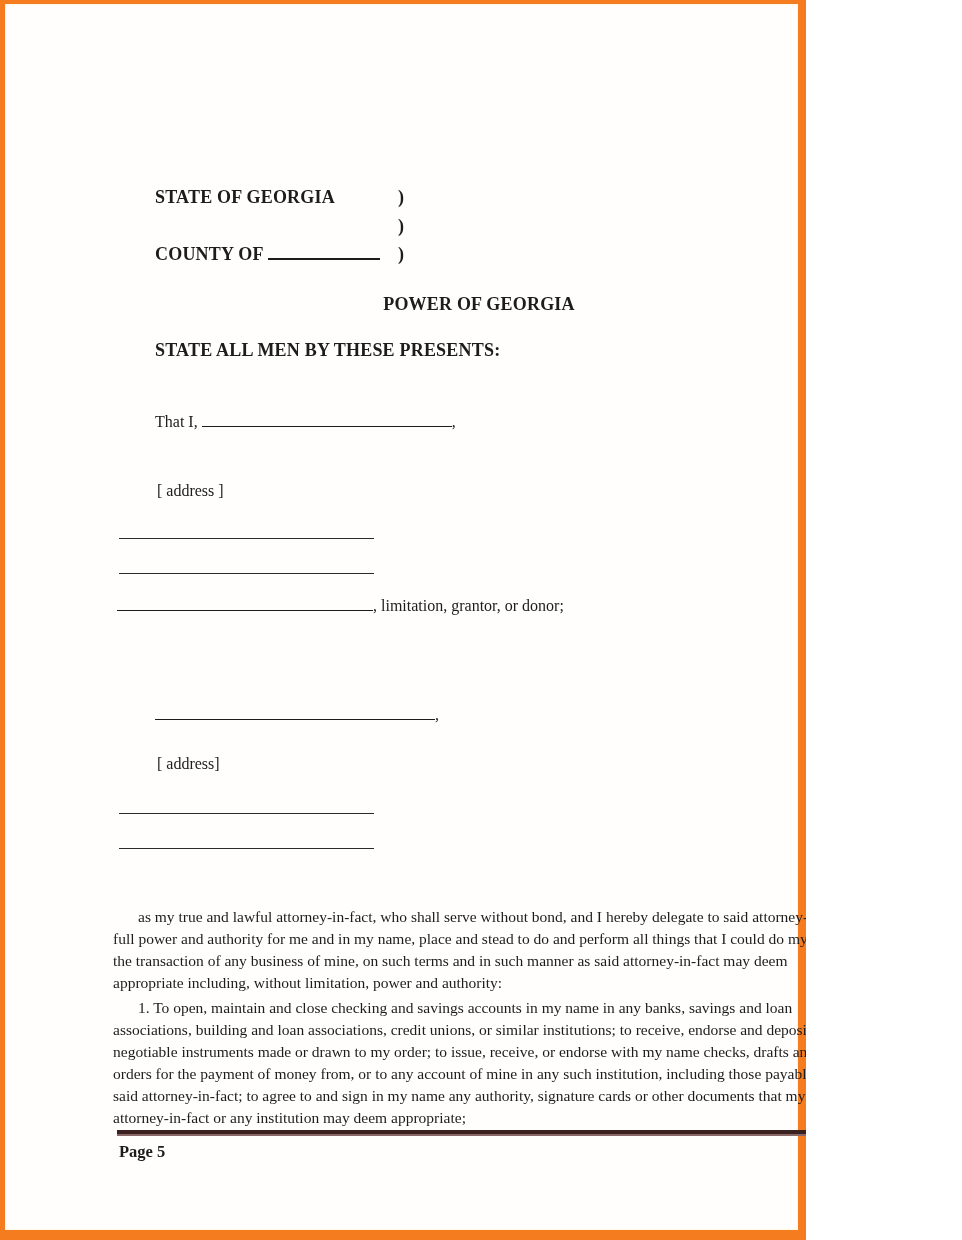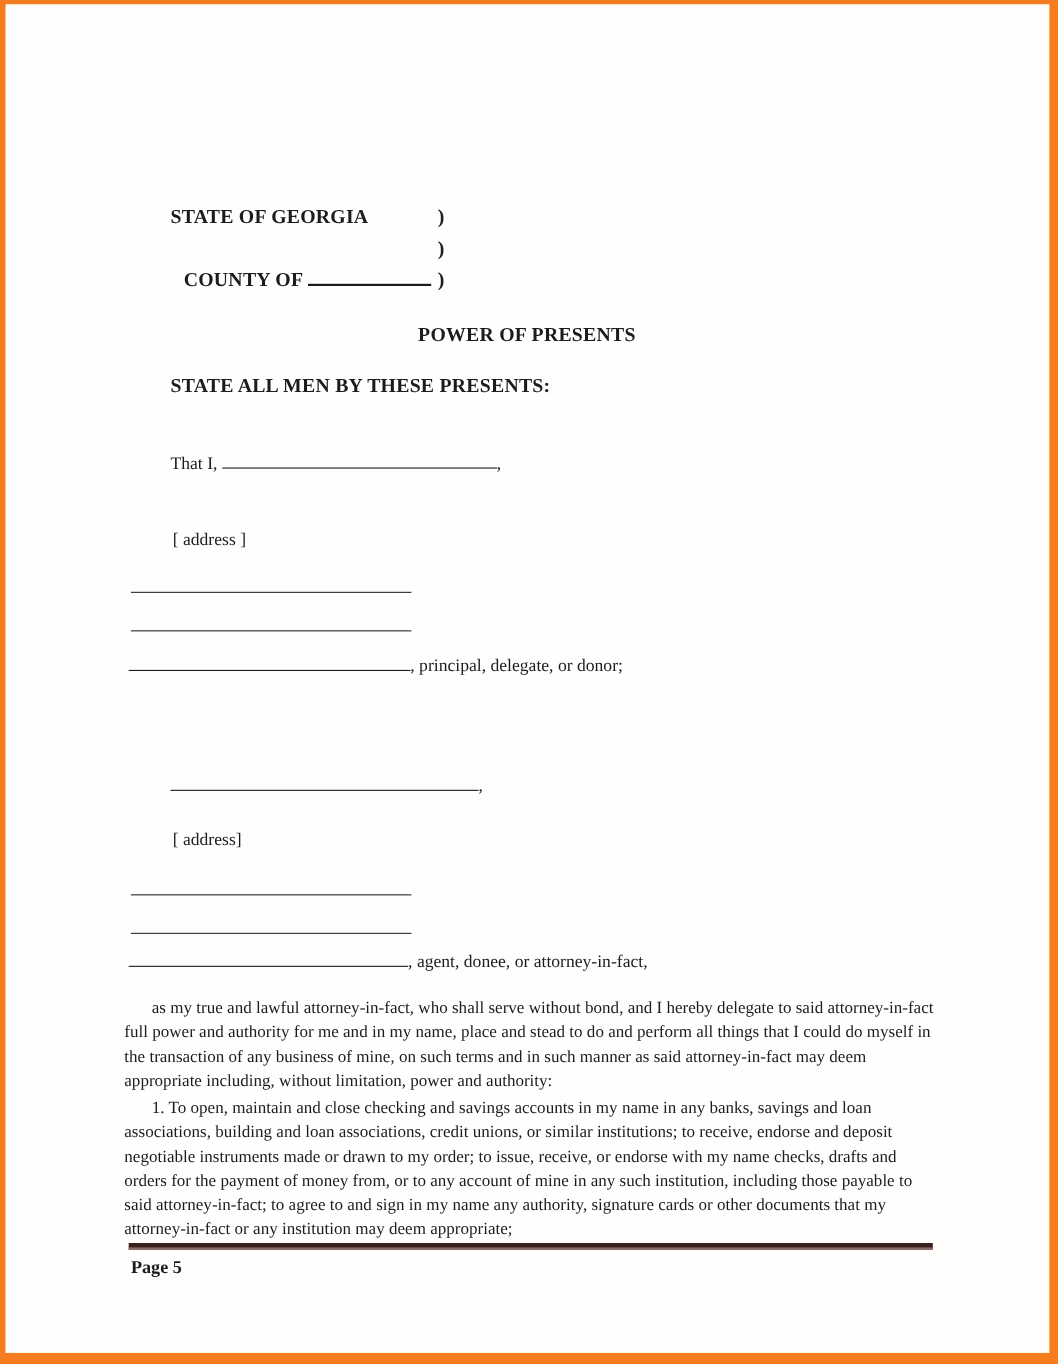--- a/index.html
+++ b/index.html
@@ -1,17 +1,17 @@
 <!DOCTYPE html>
 <html><head>
 <meta charset="utf-8">
 <style>
   html,body{margin:0;padding:0;}
   body{width:962px;height:1240px;font-family:"Liberation Serif", serif;color:#1c1c1c;}
-  .stage{position:relative;width:962px;height:1240px;background:#F57C1F;overflow:hidden;}
+  .stage{position:relative;width:806px;height:1240px;background:#F57C1F;overflow:hidden;}
   .page{position:absolute;left:5px;top:4px;right:8px;bottom:10px;background:#fffefd;
         box-shadow:inset 0 0 0 1px #fdf8e4;}
   .abs{position:absolute;line-height:22px;font-size:16px;}
   .cap{font-size:18px;font-weight:bold;letter-spacing:.2px;}
   .blank{display:inline-block;border-bottom:1.5px solid #1c1c1c;height:13px;}
   .blank.thick{border-bottom-width:2px;}
   .hr-line{position:absolute;height:0;border-top:1.6px solid #2a2a2a;}
   .para{font-size:15.5px;line-height:22px;text-indent:25px;text-align:left;}
   .footer-rule{position:absolute;height:4px;background:#3B2020;border-bottom:2px solid #8a6868;}
   .footer-row{position:absolute;display:flex;justify-content:space-between;
@@ -20,54 +20,51 @@
 </style>
 </head>
 <body>
 
 <div class="stage">
   <div class="page"></div>
 
   <div class="abs cap" style="left:155px;top:186px;">STATE OF GEORGIA</div>
   <div class="abs cap" style="left:398px;top:186px;">)</div>
   <div class="abs cap" style="left:398px;top:215px;">)</div>
-  <div class="abs cap" style="left:155px;top:243px;margin-left:12px;">
+  <div class="abs cap" style="left:155px;top:243px;">
     <span>COUNTY OF</span>
     <span class="blank thick" style="width:112px;"></span>
   </div>
   <div class="abs cap" style="left:398px;top:243px;">)</div>
 
-  <div class="abs cap title-center" style="left:113px;top:293px;width:732px;">POWER OF PRESENTS</div>
+  <div class="abs cap title-center" style="left:113px;top:293px;width:732px;">POWER OF GEORGIA</div>
   <div class="abs cap" style="left:155px;top:339px;">STATE ALL MEN BY THESE PRESENTS:</div>
 
   <div class="abs" style="left:155px;top:411px;">
     <span>That I,</span>
     <span class="blank" style="width:250px;"></span><span>,</span>
   </div>
 
   <div class="abs" style="left:157px;top:480px;font-family:Liberation Serif, serif;">[ address ]</div>
   <div class="hr-line" style="left:119px;top:538px;width:255px;"></div>
   <div class="hr-line" style="left:119px;top:573px;width:255px;"></div>
 
   <div class="abs" style="left:117px;top:595px;">
-    <span class="blank" style="width:256px;"></span><span>, principal, delegate, or donor;</span>
+    <span class="blank" style="width:256px;"></span><span>, limitation, grantor, or donor;</span>
   </div>
 
 
   <div class="abs" style="left:155px;top:704px;">
     <span class="blank" style="width:280px;"></span><span>,</span>
   </div>
 
   <div class="abs" style="left:157px;top:753px;">[ address]</div>
   <div class="hr-line" style="left:119px;top:813px;width:255px;"></div>
   <div class="hr-line" style="left:119px;top:848px;width:255px;"></div>
 
-  <div class="abs" style="left:117px;top:864px;">
-    <span class="blank" style="width:254px;"></span><span>, agent, donee, or attorney-in-fact,</span>
-  </div>
 
   <div class="abs para" style="left:113px;top:906px;width:736px;">as my true and lawful attorney-in-fact, who shall serve without bond, and I hereby delegate to said attorney-in-fact full power and authority for me and in my name, place and stead to do and perform all things that I could do myself in the transaction of any business of mine, on such terms and in such manner as said attorney-in-fact may deem appropriate including, without limitation, power and authority:</div>
 
   <div class="abs para" style="left:113px;top:997px;width:736px;">1. To open, maintain and close checking and savings accounts in my name in any banks, savings and loan associations, building and loan associations, credit unions, or similar institutions; to receive, endorse and deposit negotiable instruments made or drawn to my order; to issue, receive, or endorse with my name checks, drafts and orders for the payment of money from, or to any account of mine in any such institution, including those payable to said attorney-in-fact; to agree to and sign in my name any authority, signature cards or other documents that my attorney-in-fact or any institution may deem appropriate;</div>
 
   <div class="footer-rule" style="left:117px;top:1130px;width:731px;"></div>
   <div class="footer-row" style="left:119px;top:1141px;width:729px;">
     <span>Page 5</span>
   </div>
 </div>

